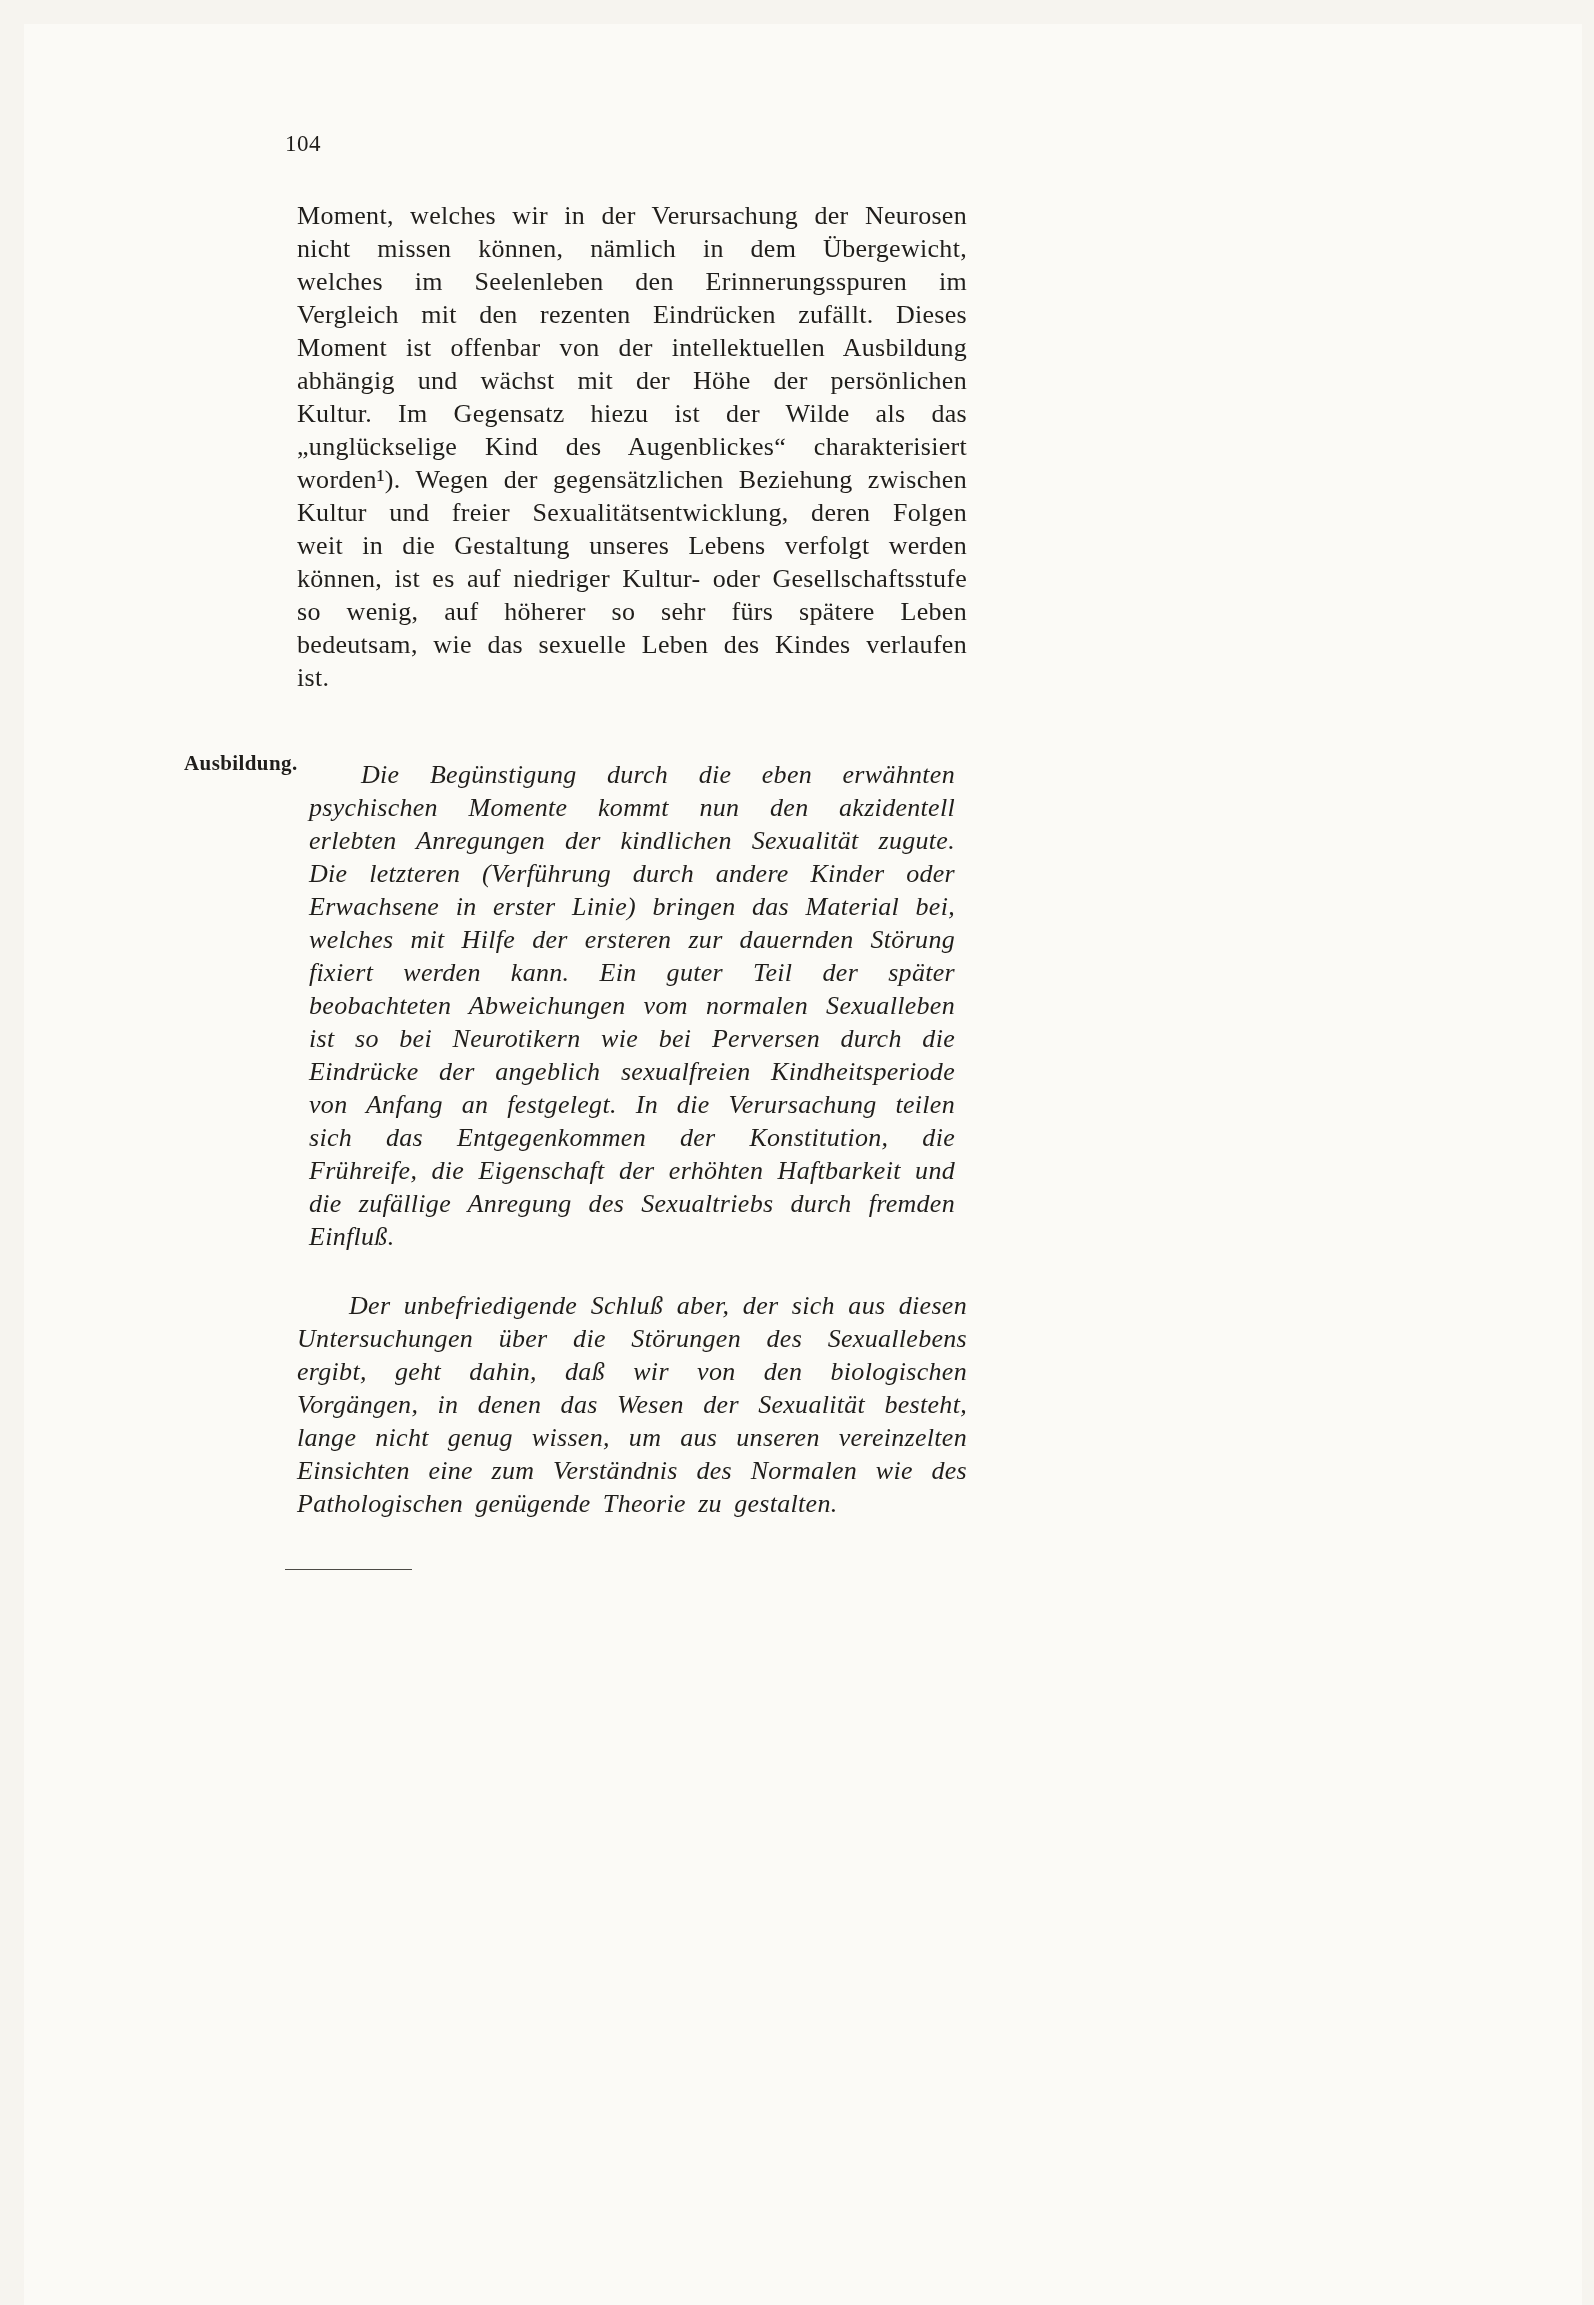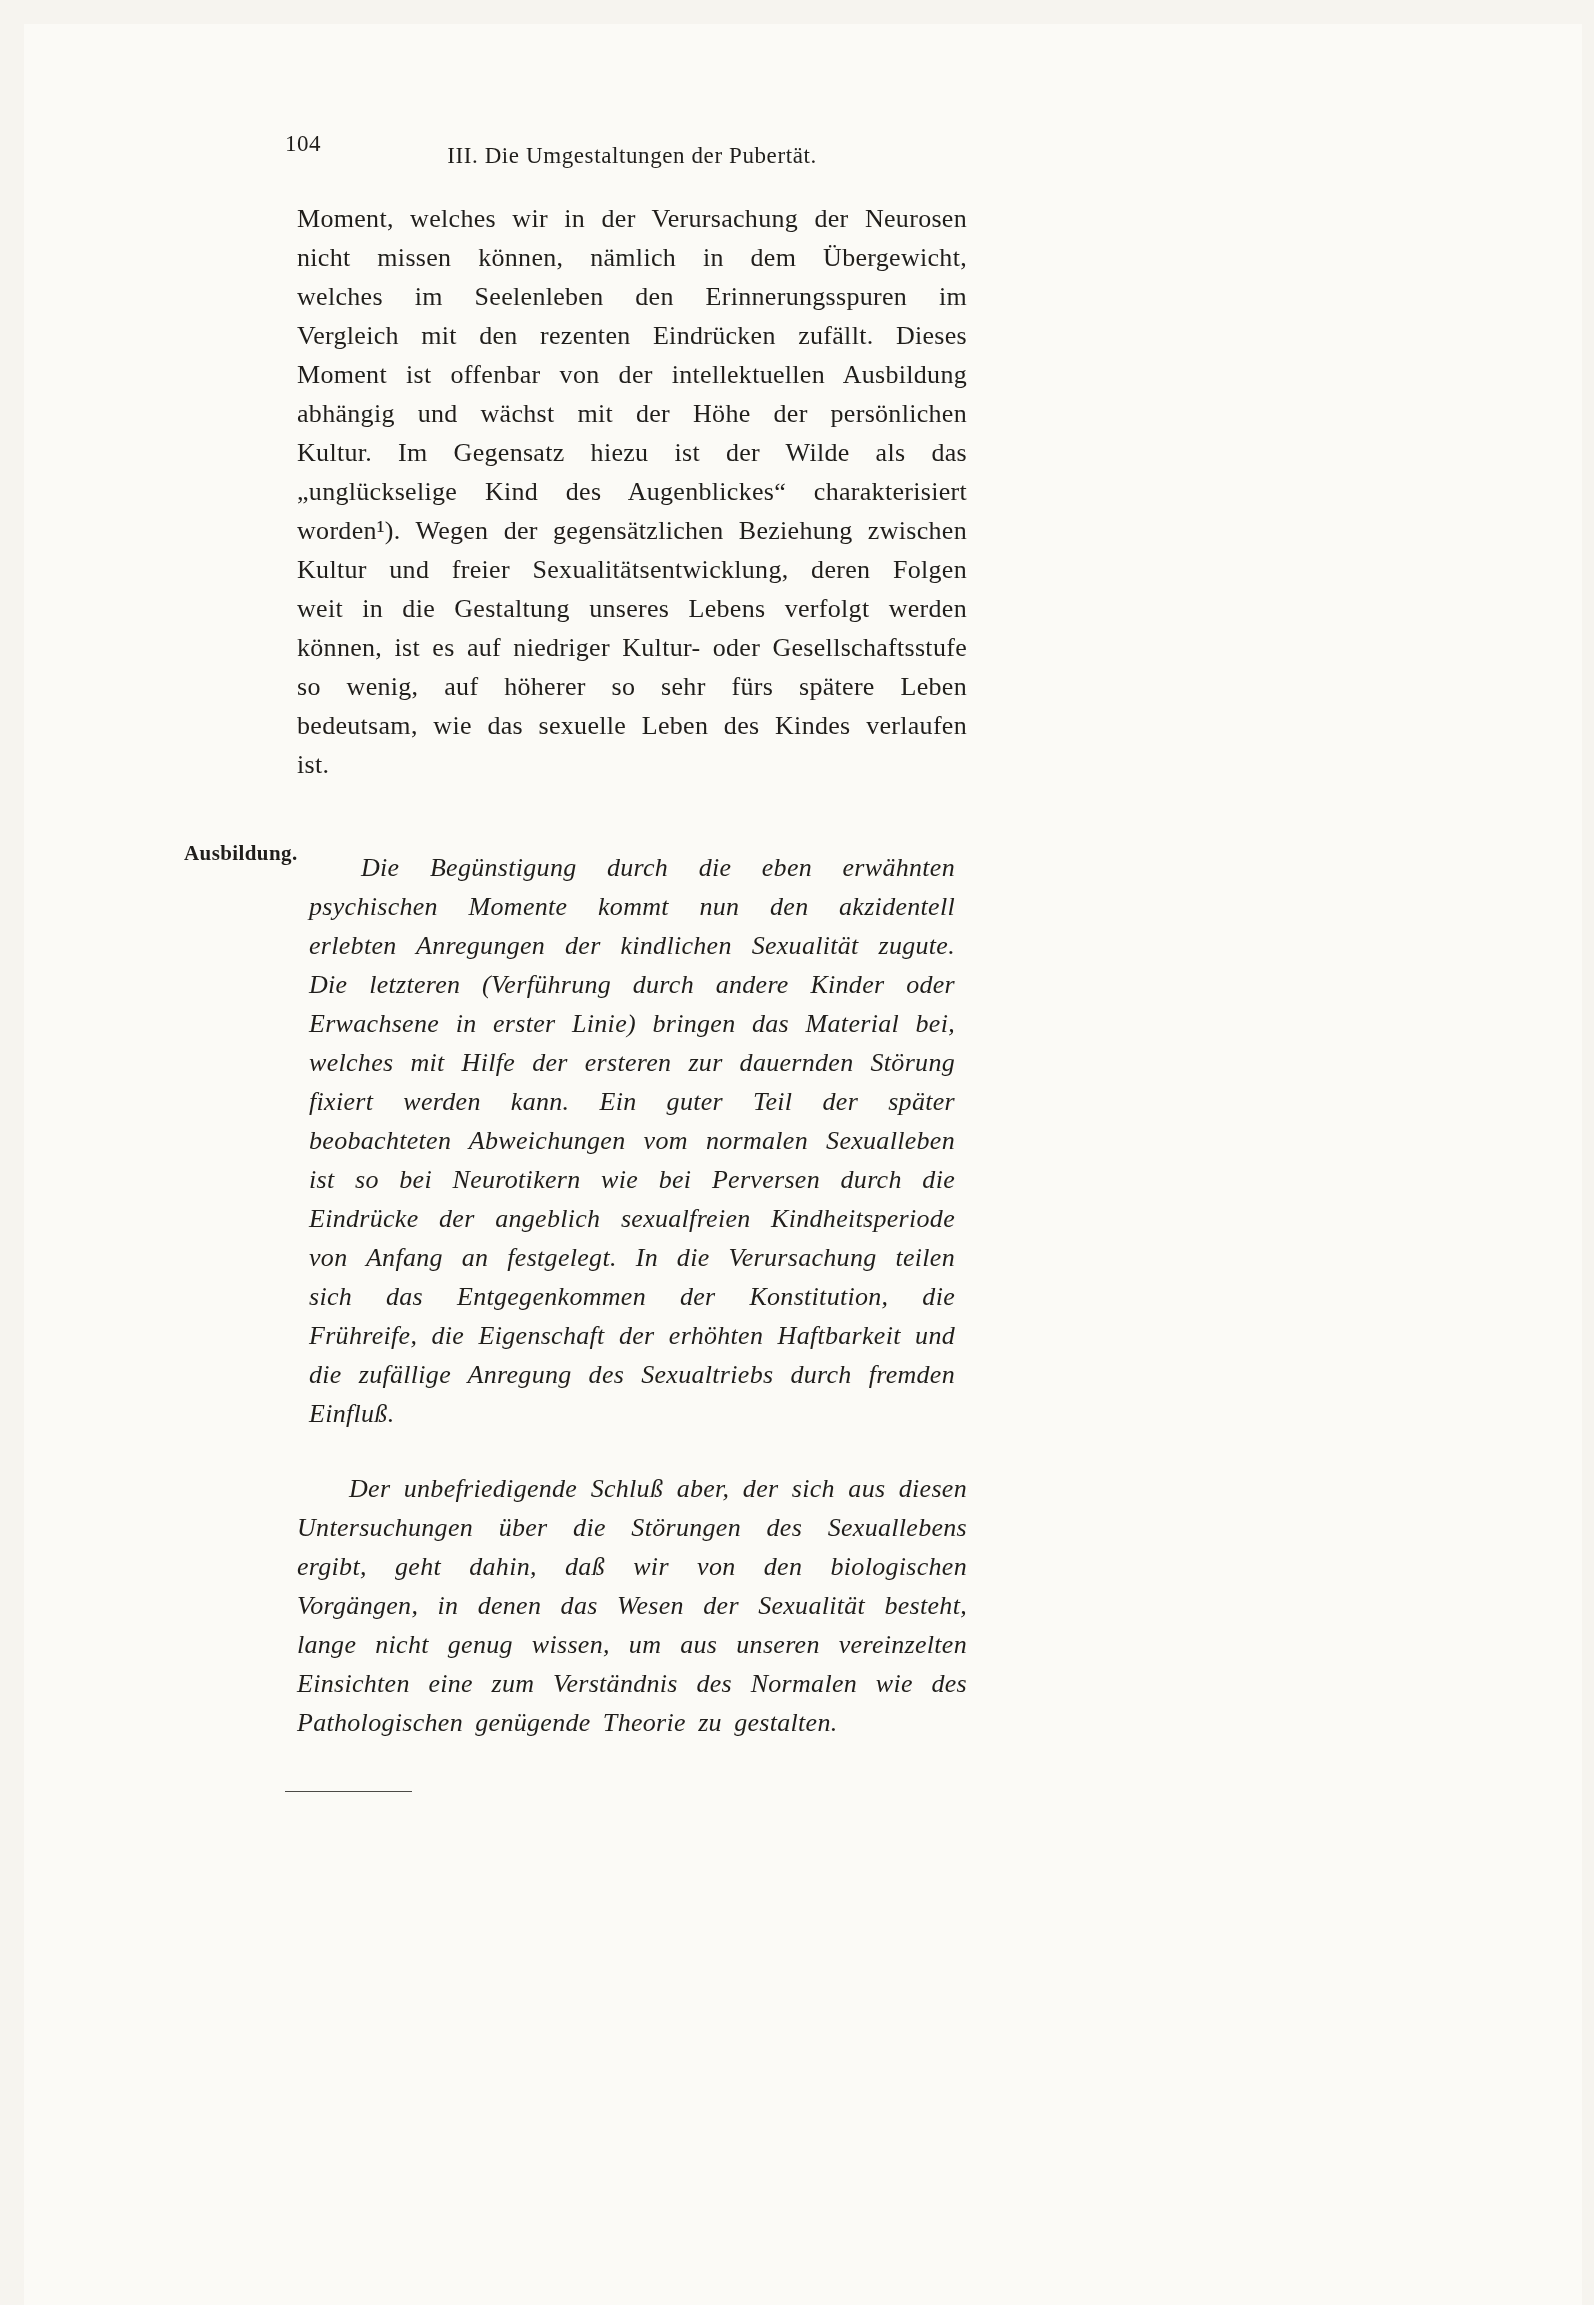--- a/index.html
+++ b/index.html
@@ -34,21 +34,21 @@
     letter-spacing: 0.6px;
   }
   .content {
     position: absolute;
     left: 249px;
     top: 151px;
     width: 718px;
   }
   .para {
     font-size: 26px;
-    line-height: 39px;
+    line-height: 33px;
     text-align: justify;
     text-align-last: left;
     word-spacing: 5.5px;
     letter-spacing: 0.3px;
   }
   .indent { text-indent: 52px; font-style: italic; }
   .wrap-fix { position: relative; margin-top: 28px; }
   .margin-label {
     position: absolute;
     left: -113px;
@@ -74,21 +74,20 @@
     letter-spacing: 0.3px;
   }
 </style>
 </head>
 <body>
 
 <div class="page">
 
   <div class="header-row">
     <span class="page-number">104</span>
-    <span class="running-header">III. Die Umgestaltungen der Pubertät.</span>
   </div>
 
   <div class="content">
 
     <p class="para">Moment, welches wir in der Verursachung der Neurosen nicht missen können, nämlich in dem Übergewicht, welches im Seelenleben den Erinnerungsspuren im Vergleich mit den rezenten Eindrücken zufällt. Dieses Moment ist offenbar von der intellektuellen Ausbildung abhängig und wächst mit der Höhe der persönlichen Kultur. Im Gegensatz hiezu ist der Wilde als das „unglückselige Kind des Augenblickes“ charakterisiert worden¹). Wegen der gegensätzlichen Beziehung zwischen Kultur und freier Sexualitätsentwicklung, deren Folgen weit in die Gestaltung unseres Lebens verfolgt werden können, ist es auf niedriger Kultur- oder Gesellschaftsstufe so wenig, auf höherer so sehr fürs spätere Leben bedeutsam, wie das sexuelle Leben des Kindes verlaufen ist.</p>
 
     <div class="wrap-fix">
       <span class="margin-label">Ausbildung.</span>
       <p class="para indent">Die Begünstigung durch die eben erwähnten psychischen Momente kommt nun den akzidentell erlebten Anregungen der kindlichen Sexualität zugute. Die letzteren (Verführung durch andere Kinder oder Erwachsene in erster Linie) bringen das Material bei, welches mit Hilfe der ersteren zur dauernden Störung fixiert werden kann. Ein guter Teil der später beobachteten Abweichungen vom normalen Sexualleben ist so bei Neurotikern wie bei Perversen durch die Eindrücke der angeblich sexualfreien Kindheitsperiode von Anfang an festgelegt. In die Verursachung teilen sich das Entgegenkommen der Konstitution, die Frühreife, die Eigenschaft der erhöhten Haftbarkeit und die zufällige Anregung des Sexualtriebs durch fremden Einfluß.</p>
     </div>

